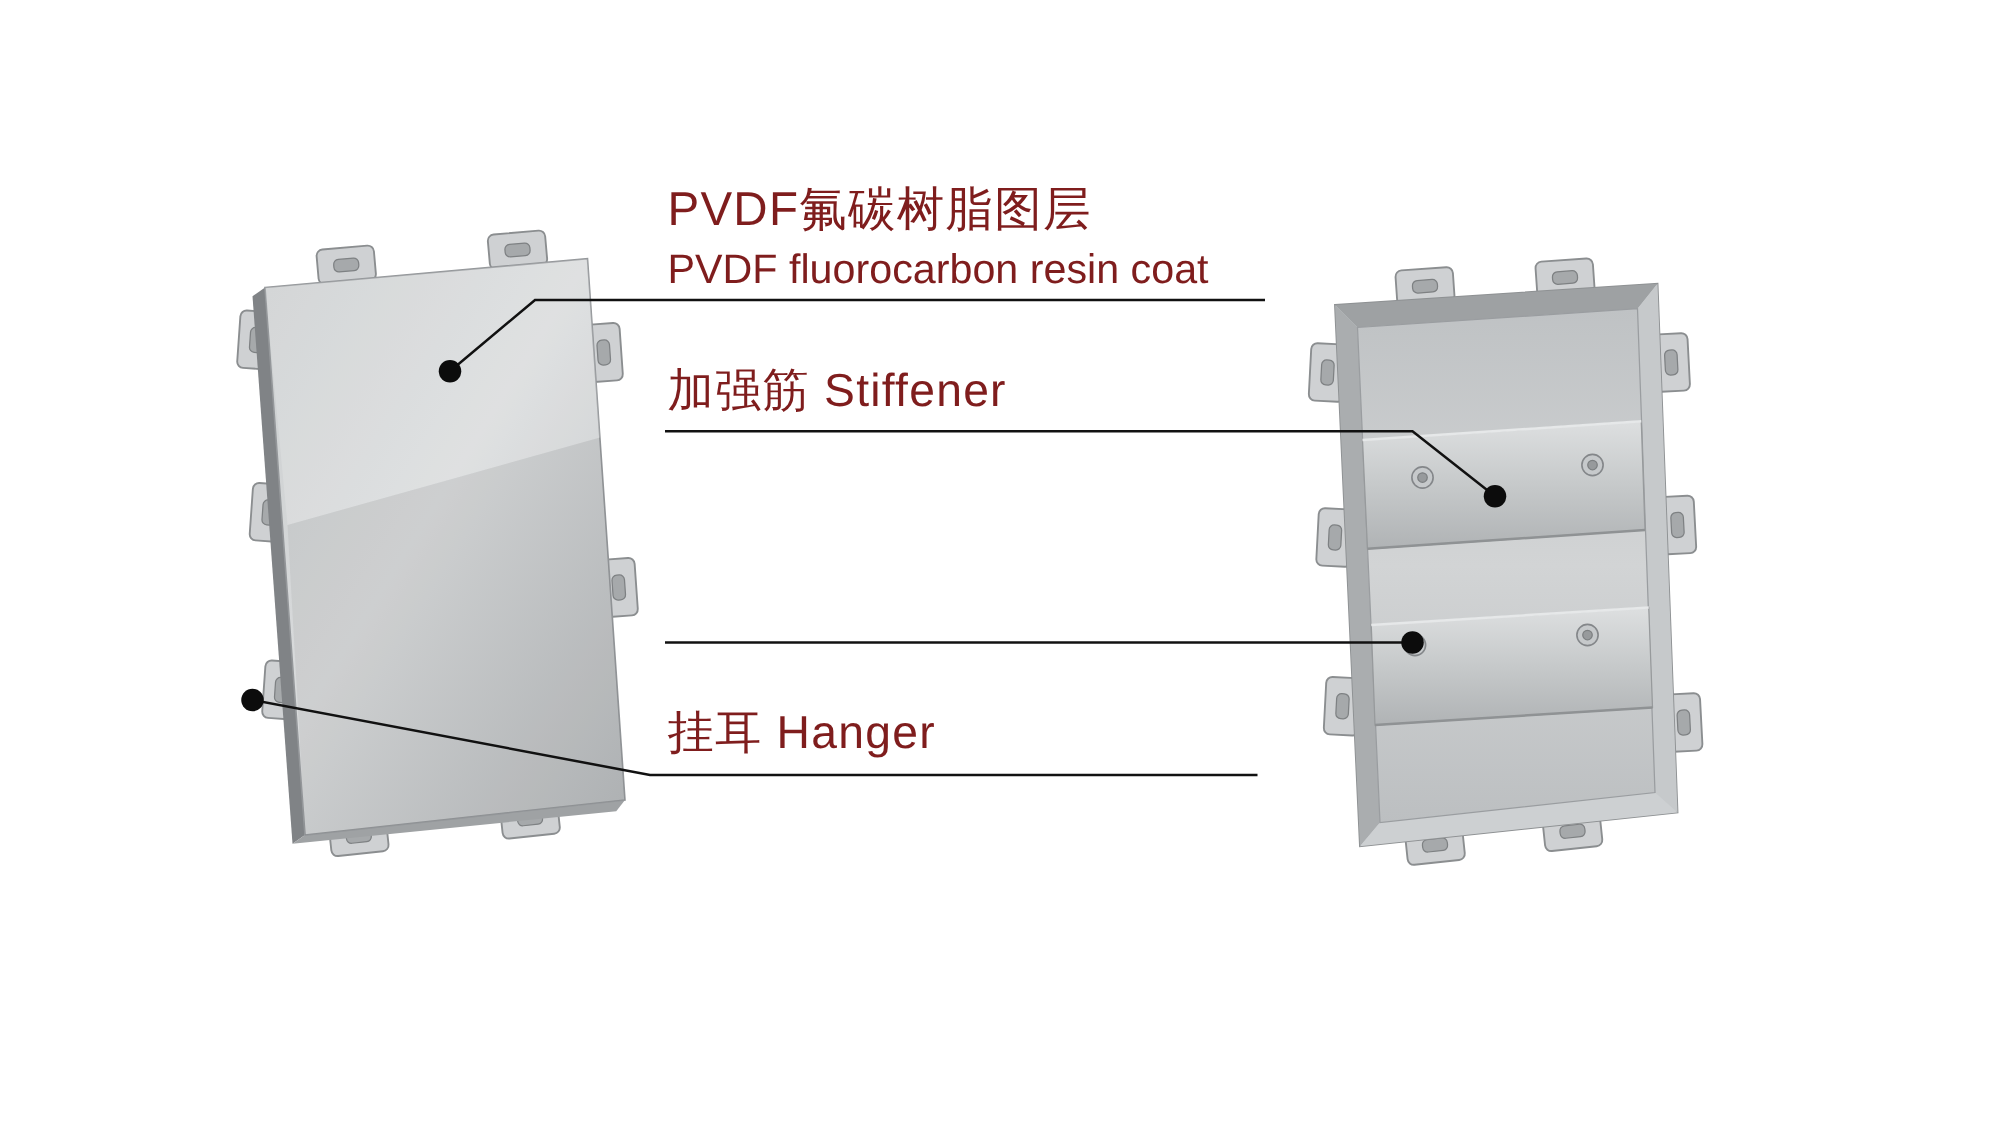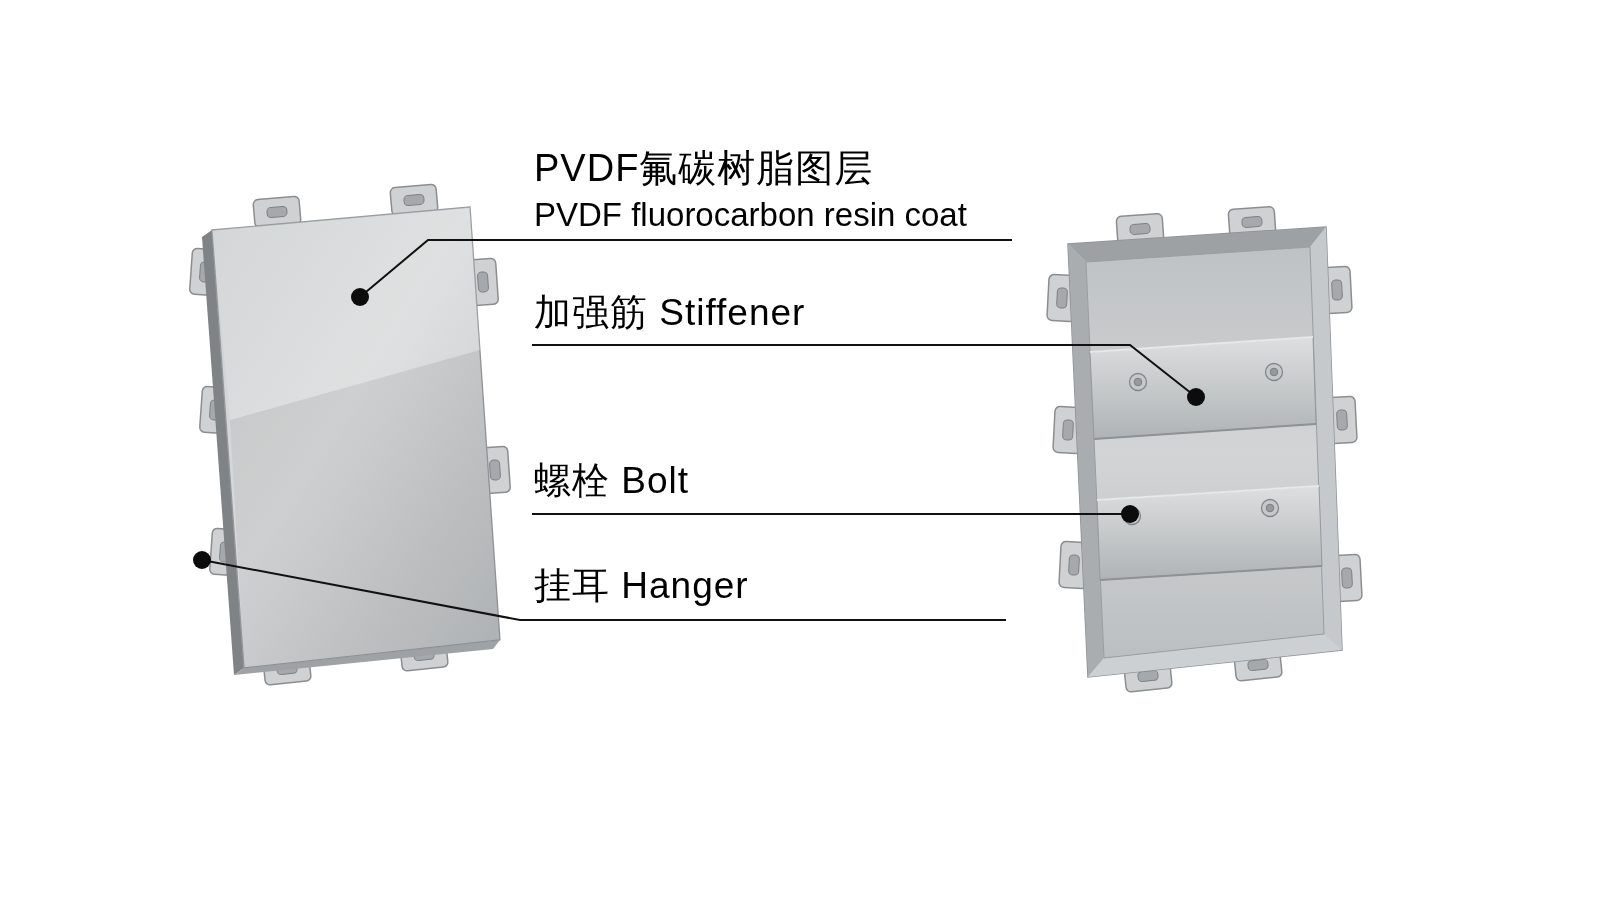--- a/index.html
+++ b/index.html
@@ -1,21 +1,21 @@
 <!DOCTYPE html>
 <html><head>
 <meta charset="utf-8">
 <style>
   html,body{margin:0;padding:0;background:#ffffff;}
   .stage{
     position:relative;width:1600px;height:900px;background:#ffffff;overflow:hidden;
     font-family:"Liberation Sans",sans-serif;
   }
   svg.diagram{position:absolute;left:0;top:0;}
-  .label{position:absolute;color:#000000;white-space:nowrap;line-height:1.1;}
+  .label{position:absolute;color:#7f1d1d;white-space:nowrap;line-height:1.1;}
   .lbl-coating-cn{left:534px;top:148px;font-size:38px;letter-spacing:1px;}
   .lbl-coating-en{left:534px;top:197px;font-size:33px;letter-spacing:0px;}
   .lbl-stiffener{left:534px;top:293px;font-size:37px;letter-spacing:1px;}
   .lbl-bolt{left:534px;top:461px;font-size:37px;letter-spacing:1px;}
   .lbl-hanger{left:534px;top:566px;font-size:37px;letter-spacing:1px;text-align:center;}
 </style>
 </head>
 <body>
 
 <div class="stage">
@@ -122,16 +122,15 @@
       <circle cx="360" cy="297" r="9"></circle>
       <circle cx="1196" cy="397" r="9"></circle>
       <circle cx="1130" cy="514" r="9"></circle>
       <circle cx="202" cy="560" r="9"></circle>
     </g>
   </svg>
 
   <div class="label lbl-coating-cn">PVDF氟碳树脂图层</div>
   <div class="label lbl-stiffener">加强筋 Stiffener</div>
   <div class="label lbl-coating-en">PVDF fluorocarbon resin coat</div>
-  <div class="label lbl-bolt">螺栓 Bolt</div>
   <div class="label lbl-hanger">挂耳 Hanger</div>
 
 </div>
 
 </body></html>

